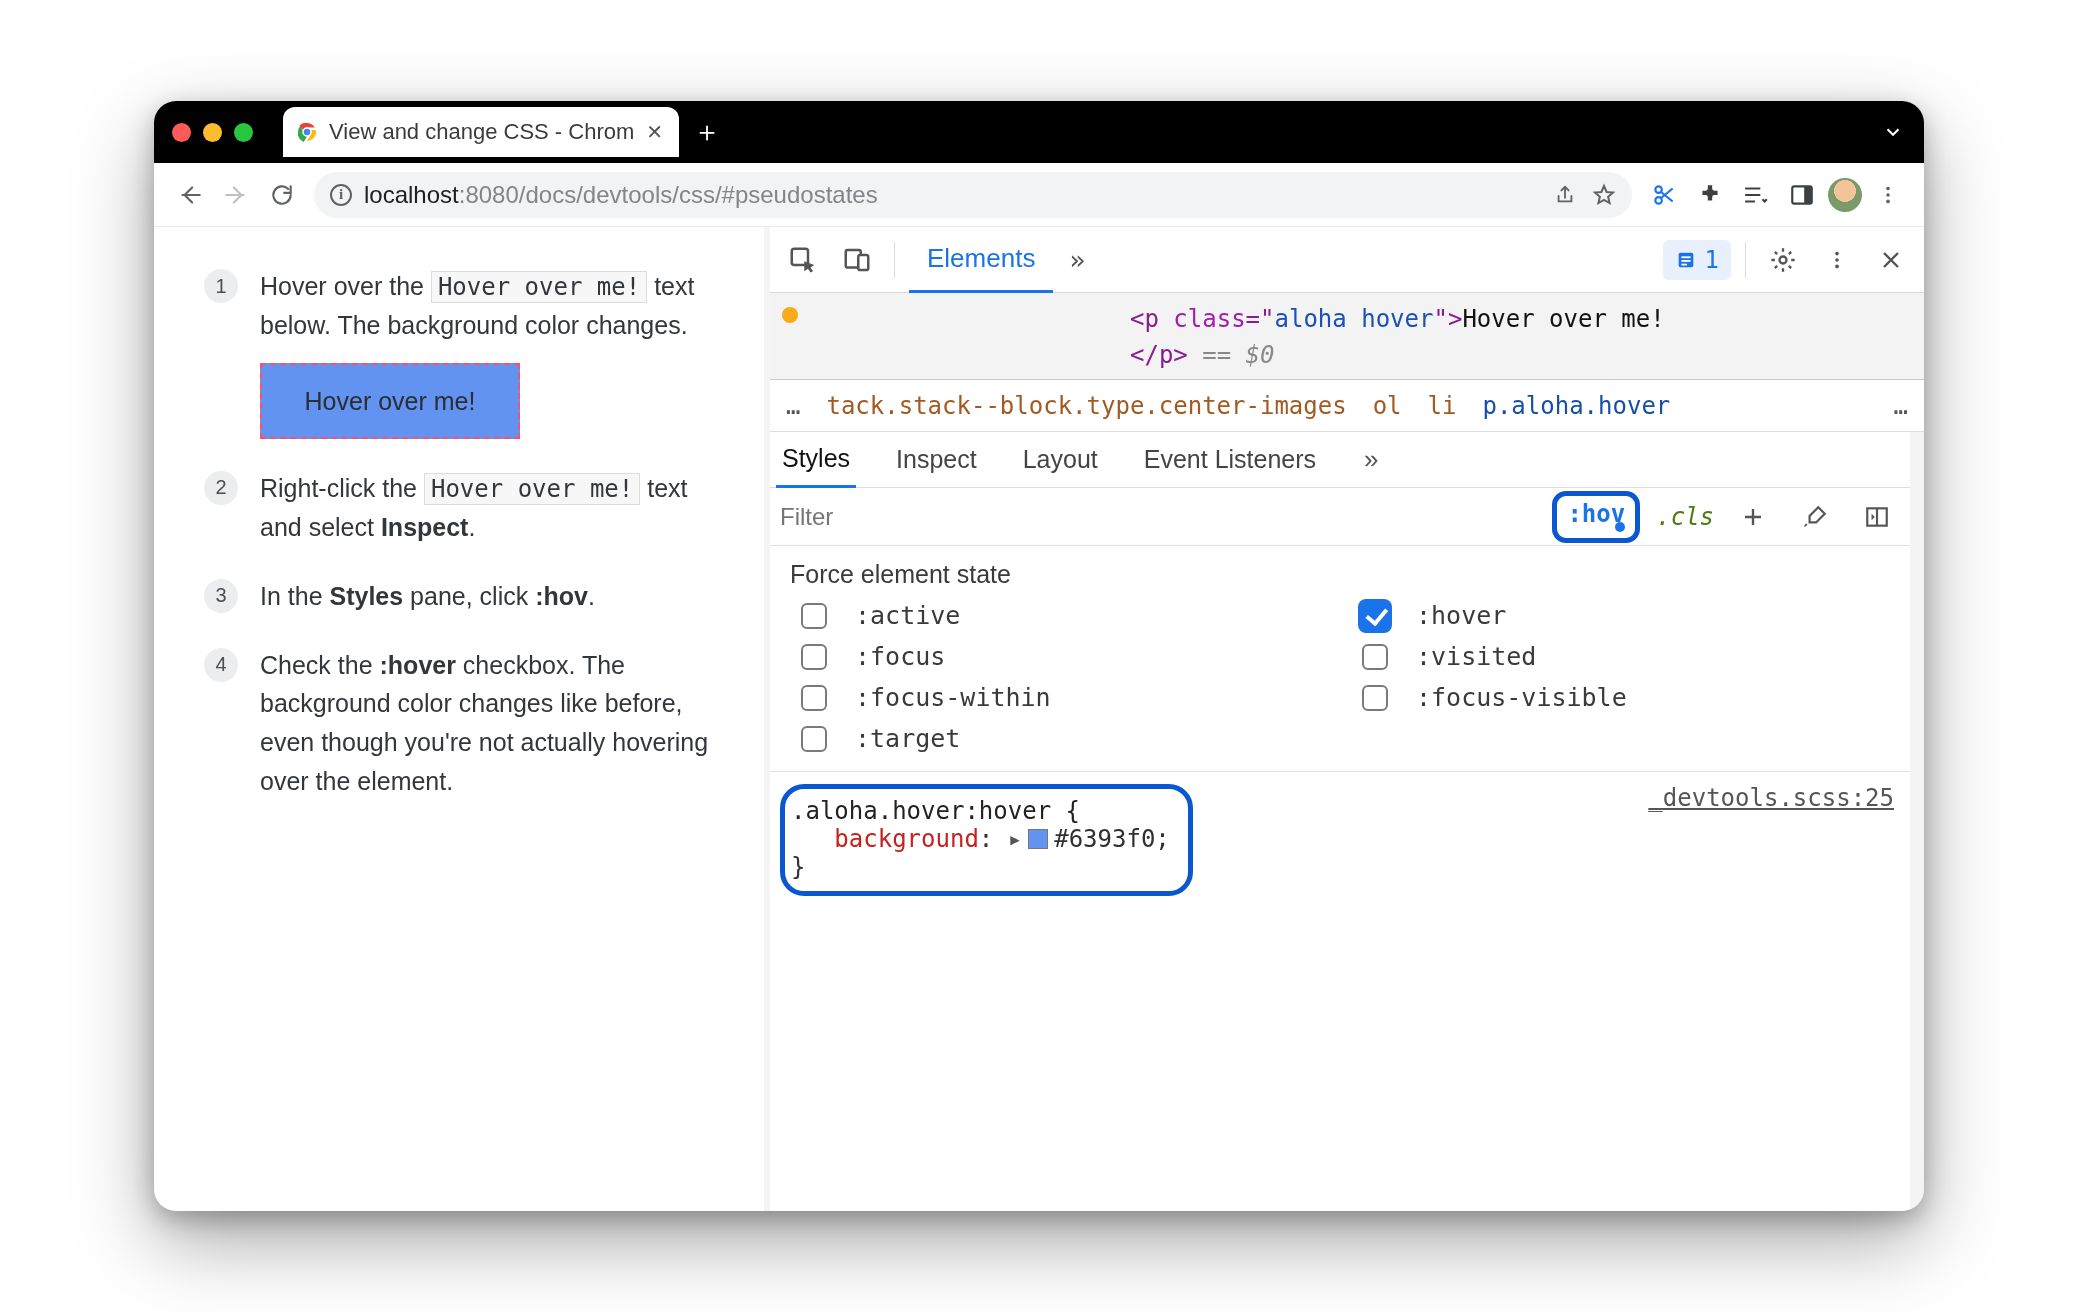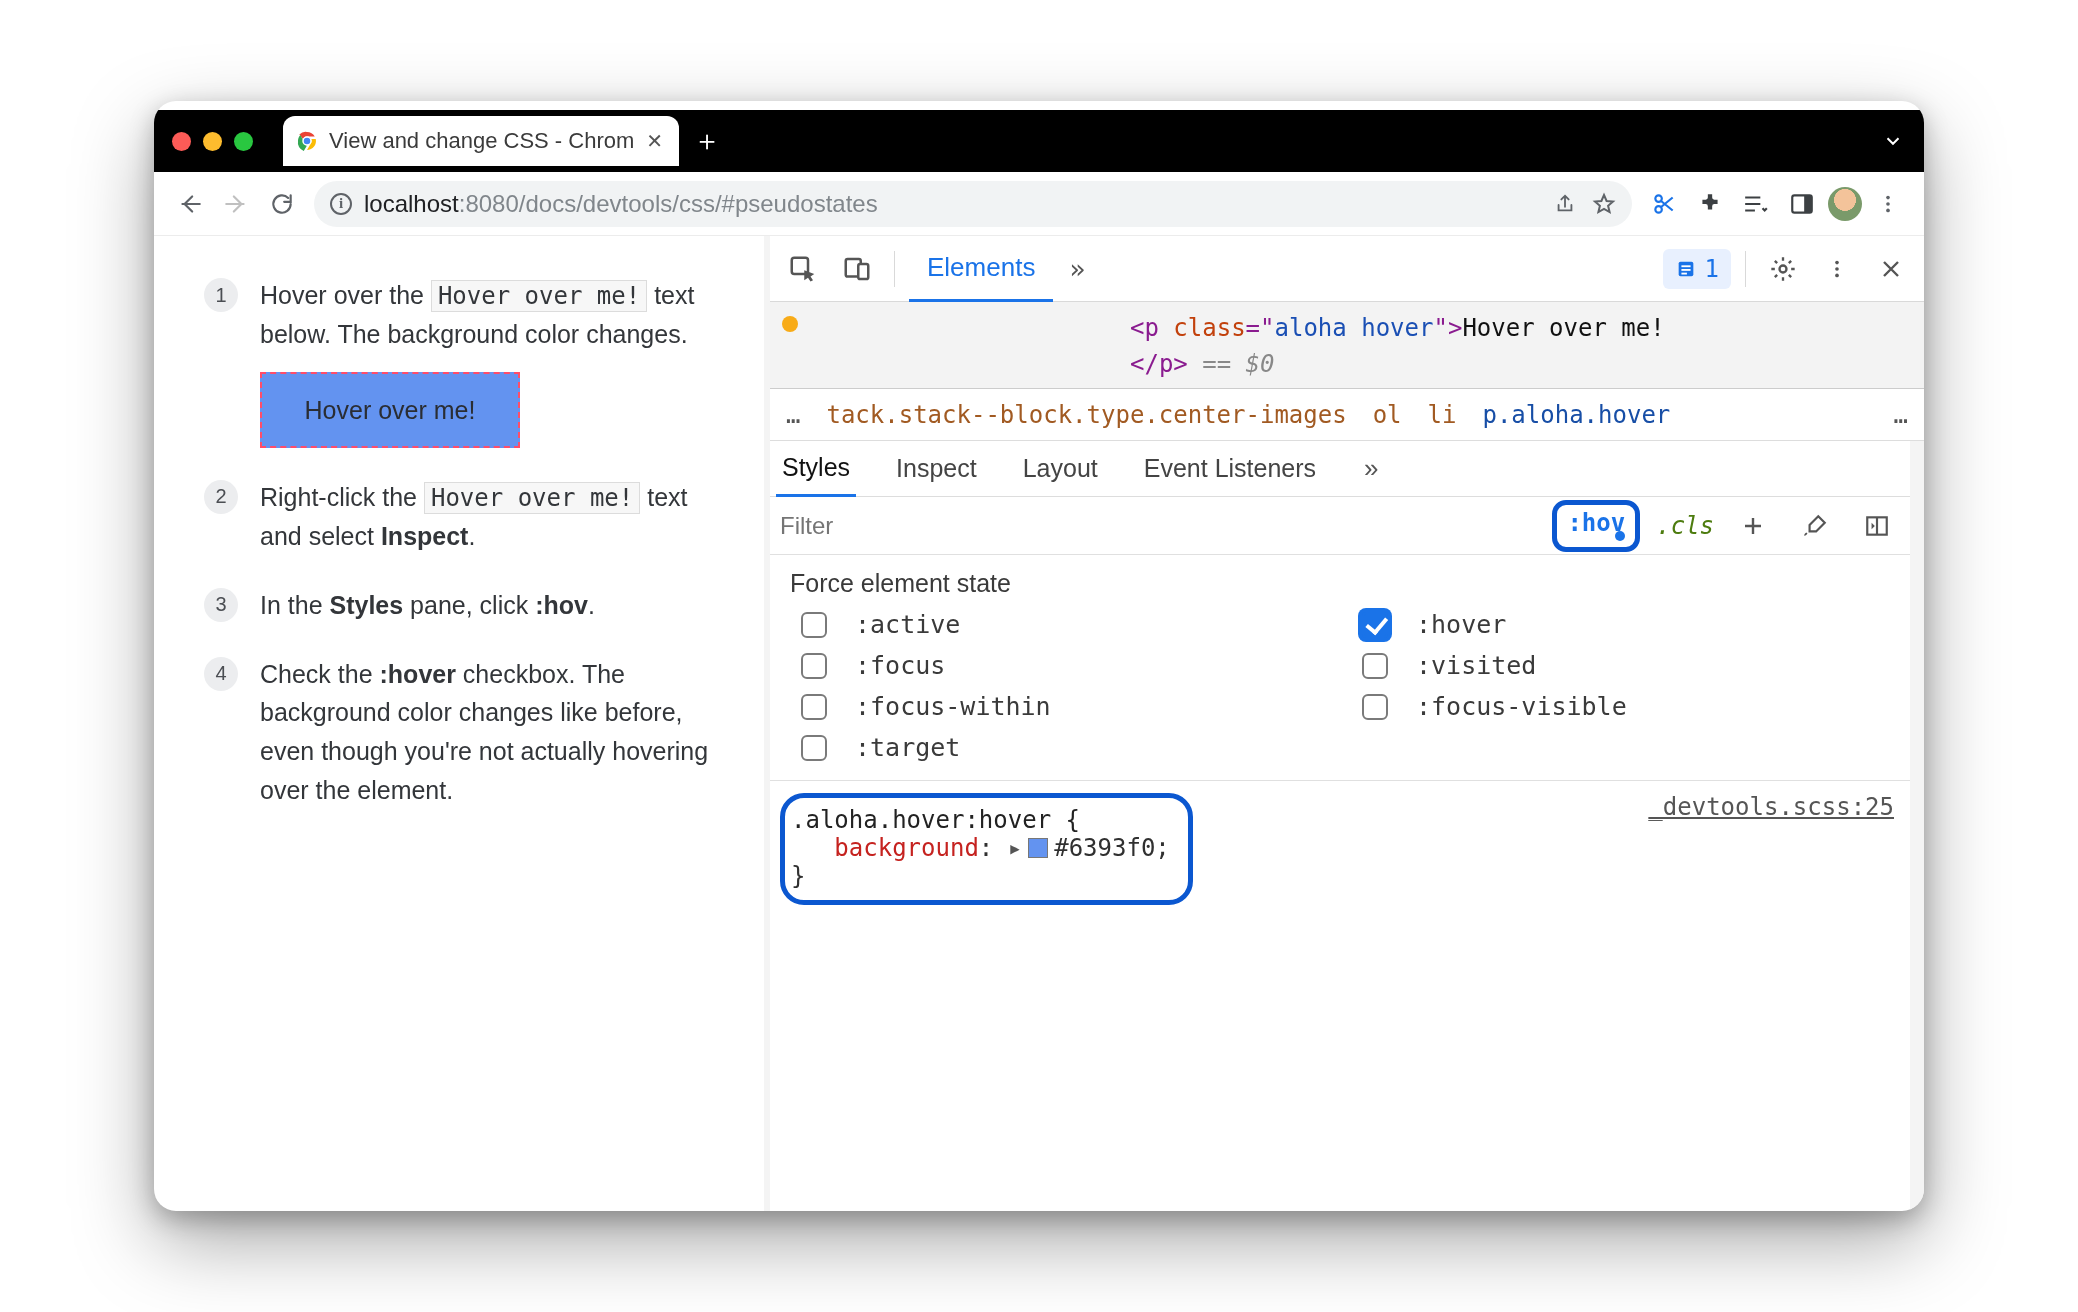--- a/index.html
+++ b/index.html
@@ -5,21 +5,21 @@
   * { box-sizing: border-box; margin: 0; padding: 0; }
   html, body { width: 2078px; height: 1312px; background: #fff; font-family: -apple-system, "Helvetica Neue", Arial, sans-serif; }
   .stage { width: 2078px; height: 1312px; display:flex; align-items:center; justify-content:center; }
   .window {
     width: 1770px; height: 1110px; background:#fff; border-radius: 22px;
     box-shadow: 0 30px 80px rgba(0,0,0,.35), 0 8px 24px rgba(0,0,0,.25);
     overflow:hidden; display:flex; flex-direction:column;
   }
 
   
-  .tabbar { height: 62px; background:#000; display:flex; align-items:center; padding: 0 12px; margin-top: 9px; }
+  .tabbar { height: 62px; background:#000; display:flex; align-items:center; padding: 0 12px; }
   .tdot { width:19px; height:19px; border-radius:50%; margin-left:12px; }
   .tdot:first-child{ margin-left:6px; }
   .tdot.red{background:#fc5b57;} .tdot.yel{background:#fdbc2e;} .tdot.grn{background:#29c740;}
   .tab { margin-left: 30px; height:50px; background:#fff; border-radius:12px 12px 0 0; display:flex; align-items:center; padding:0 14px 0 12px; gap:10px; }
   .chrome-icon { width:24px; height:24px; }
   .tab-title { font-size:22px; color:#3b3b3b; }
   .tab-close { font-size:20px; color:#555; padding:0 2px; cursor:pointer; }
   .newtab { width:44px; height:44px; margin-left:6px; display:flex; align-items:center; justify-content:center; color:#fff; font-size:28px; }
   .tabbar .chev { margin-left:auto; color:#fff; margin-right:8px; }
 
@@ -54,21 +54,21 @@
   .dt-top { height:66px; border-bottom:1px solid #d9d9d9; display:flex; align-items:center; padding:0 10px; gap:8px; }
   .iconbtn { width:46px; height:46px; display:flex; align-items:center; justify-content:center; color:#555; cursor:pointer;}
   .vsep { width:1px; height:36px; background:#d9d9d9; margin:0 6px;}
   .dt-tab { padding: 0 18px; height:66px; display:flex; align-items:center; font-family:-apple-system,Arial; font-size:26px; color:#333; cursor:pointer;}
   .dt-tab.active { color:#1a73e8; border-bottom:3px solid #1a73e8;}
   .dbl-chev{ font-size:26px; color:#555; padding:0 8px;}
   .issues { margin-left:auto; height:40px; background:#e8f0fe; border-radius:6px; padding:0 12px; display:flex; align-items:center; gap:8px; color:#1a73e8;}
   .dt-dom { background:#f3f3f3; padding:8px 20px 6px 20px; position:relative; border-bottom:1px solid #ccc;}
   .dt-dom .row { padding-left: 340px; line-height:1.5; }
   .marker { position:absolute; left:12px; top:14px; width:16px; height:16px; background:#f8ab17; border-radius:50%;}
-  .tag{color:#8a1b8f;} .attr{color:#c2410c;} .val{color:#1a4fb4;} .txt{color:#111;} .eqz{color:#888; font-style:italic;}
+  .tag{color:#8a1b8f;} .attr{color:#a21caf;} .val{color:#1a4fb4;} .txt{color:#111;} .eqz{color:#888; font-style:italic;}
   .strike { text-align:center; color:#8a1b8f; font-size:22px; }
   .breadcrumb { height:52px; background:#fff; border-bottom:1px solid #ddd; display:flex; align-items:center; padding:0 16px; gap:26px; font-family: ui-monospace, Menlo, monospace; font-size:24px; color:#a15a22;}
   .breadcrumb .sel{color:#174ea6;} .breadcrumb .dots{color:#555;}
   .styles-tabs { height:56px; border-bottom:1px solid #ddd; display:flex; align-items:center; padding:0 6px; gap:34px; font-family:-apple-system,Arial; font-size:25px;}
   .styles-tabs .st{ padding:0 6px; height:56px; display:flex; align-items:center; cursor:pointer; color:#444;}
   .styles-tabs .st.active{ color:#111; border-bottom:3px solid #1a73e8;}
   .filter-row { height:58px; border-bottom:1px solid #e0e0e0; display:flex; align-items:center; padding:0 10px; gap:16px;}
   .filter-input { flex:1; height:40px; border:none; font-size:24px; font-family:-apple-system,Arial; color:#7f1d1d; background:transparent; outline:none;}
   .hov-badge { border:5px solid #0b57d0; border-radius:14px; padding:4px 10px 10px 10px; color:#1a73e8; font-weight:700; position:relative;}
   .hov-dot{position:absolute; right:10px; bottom:6px; width:10px;height:10px;background:#1a73e8;border-radius:50%;}

